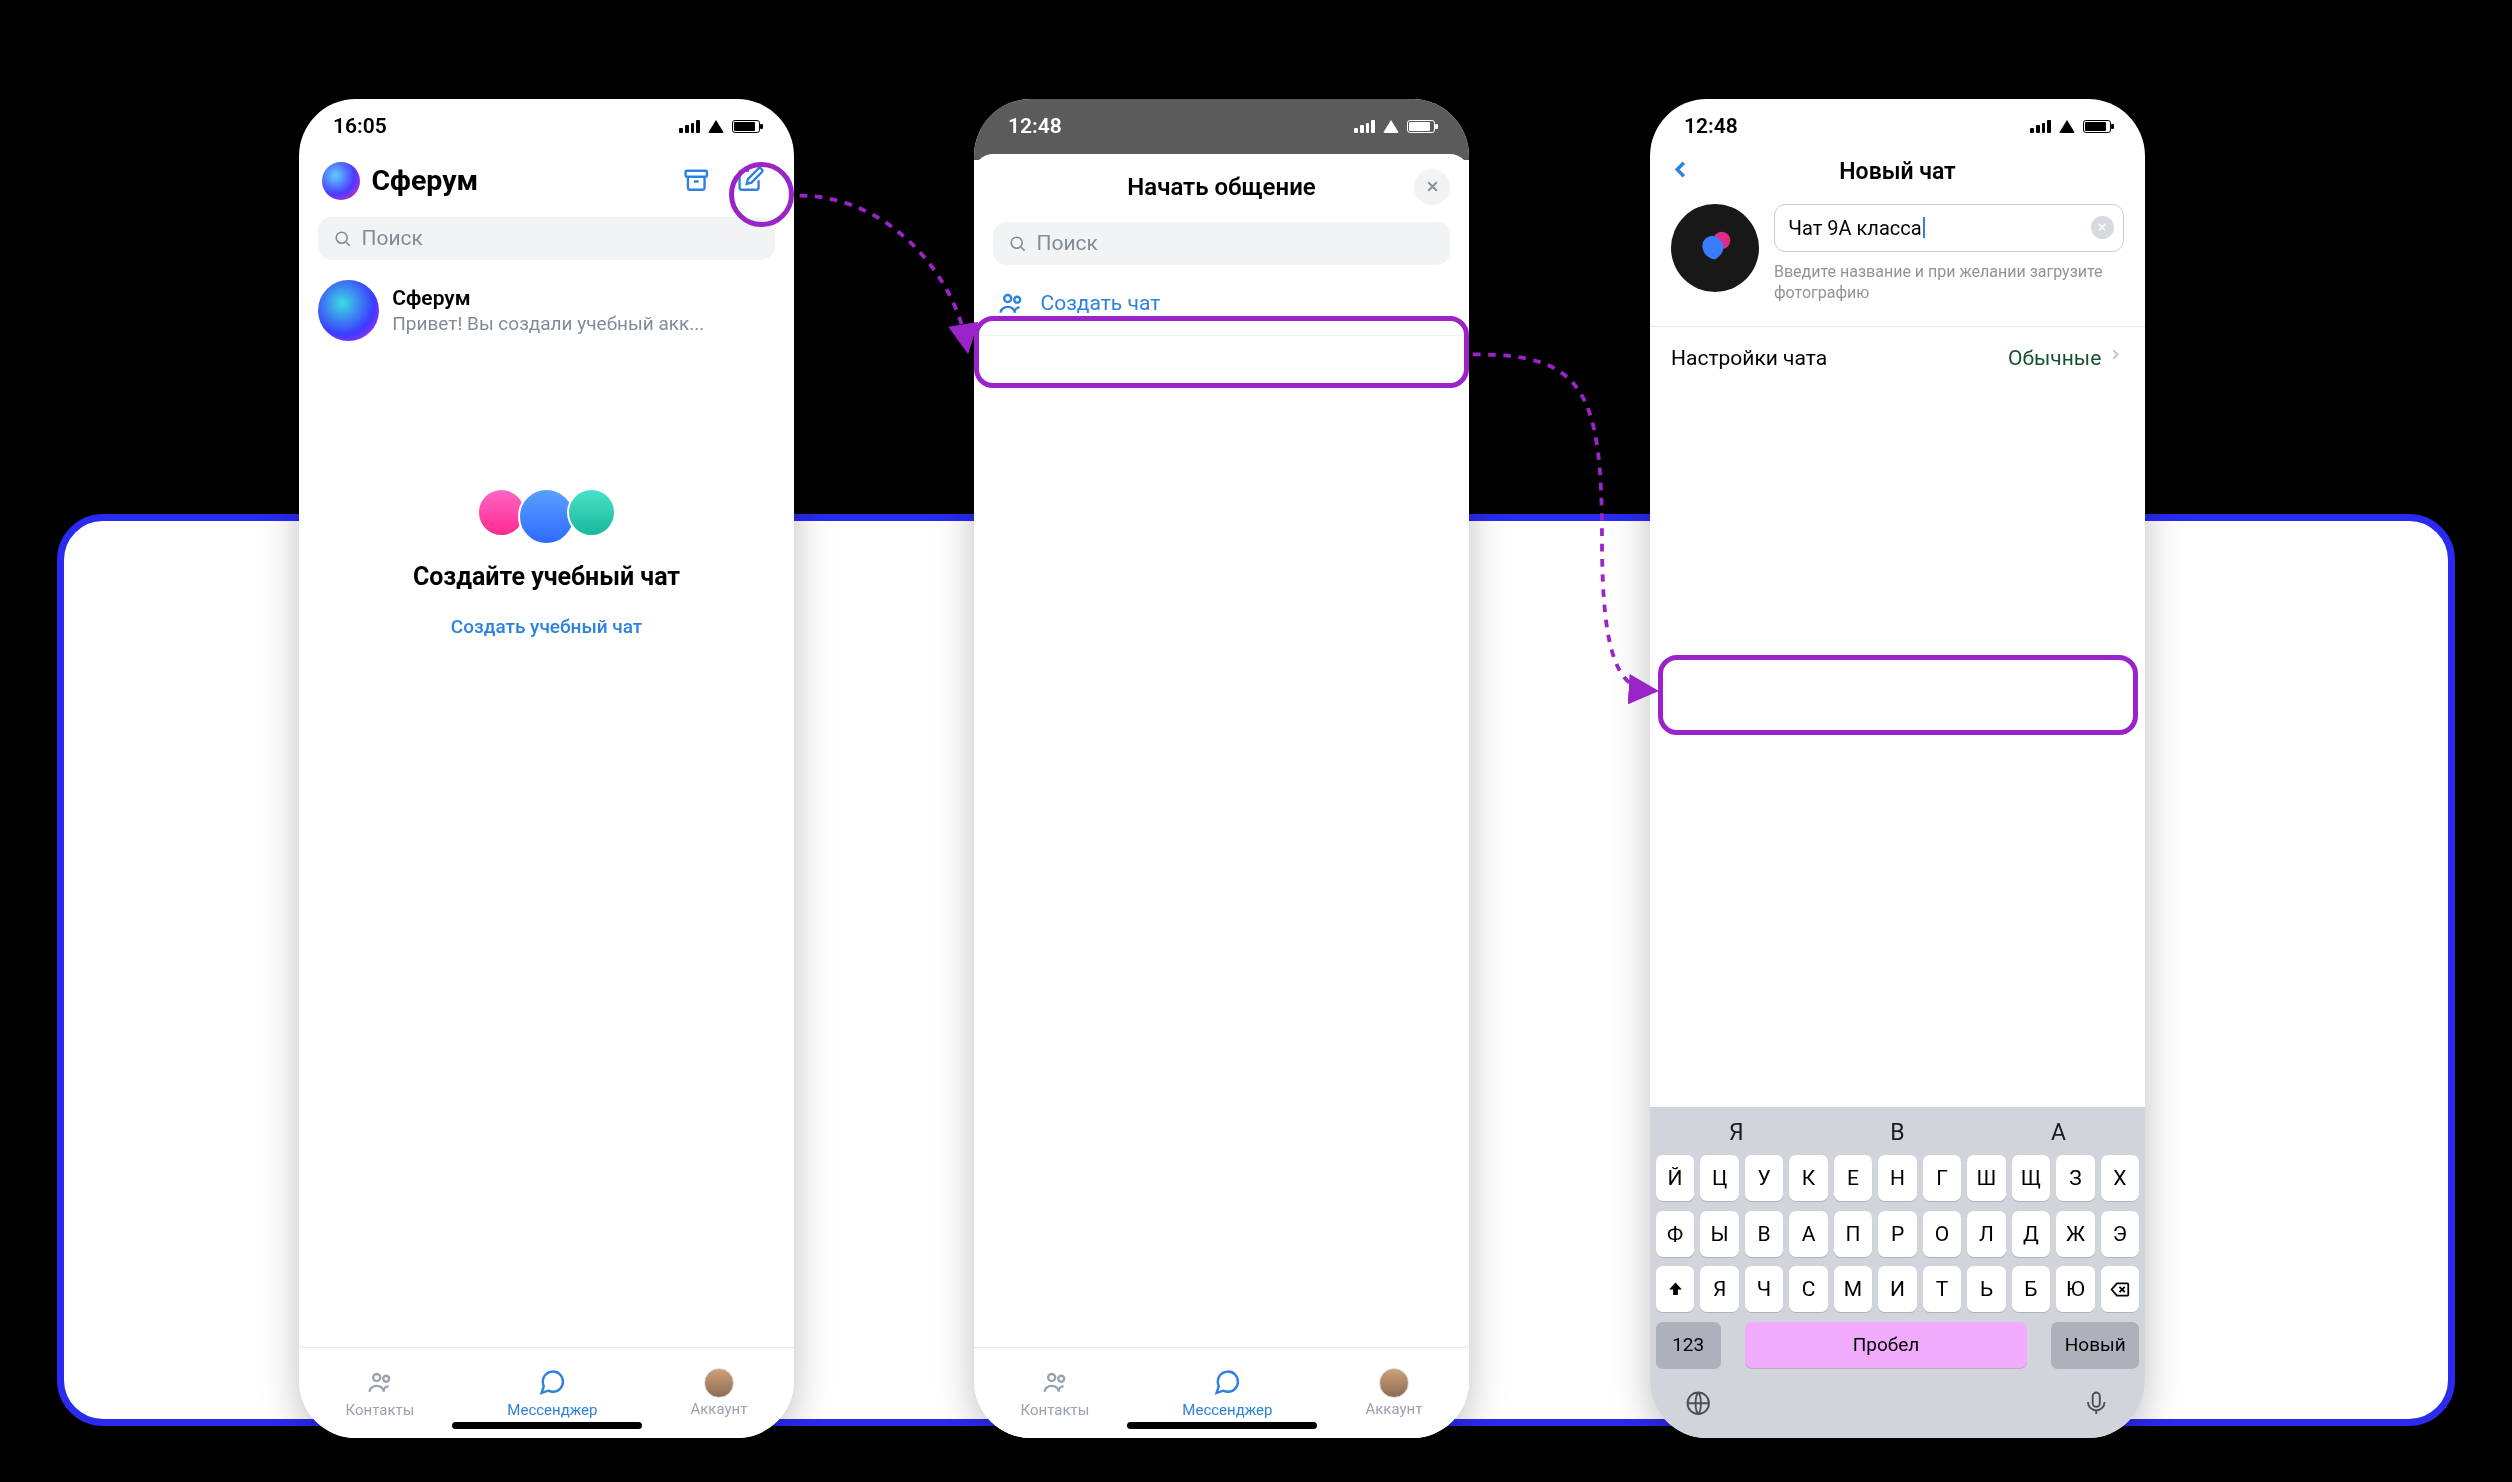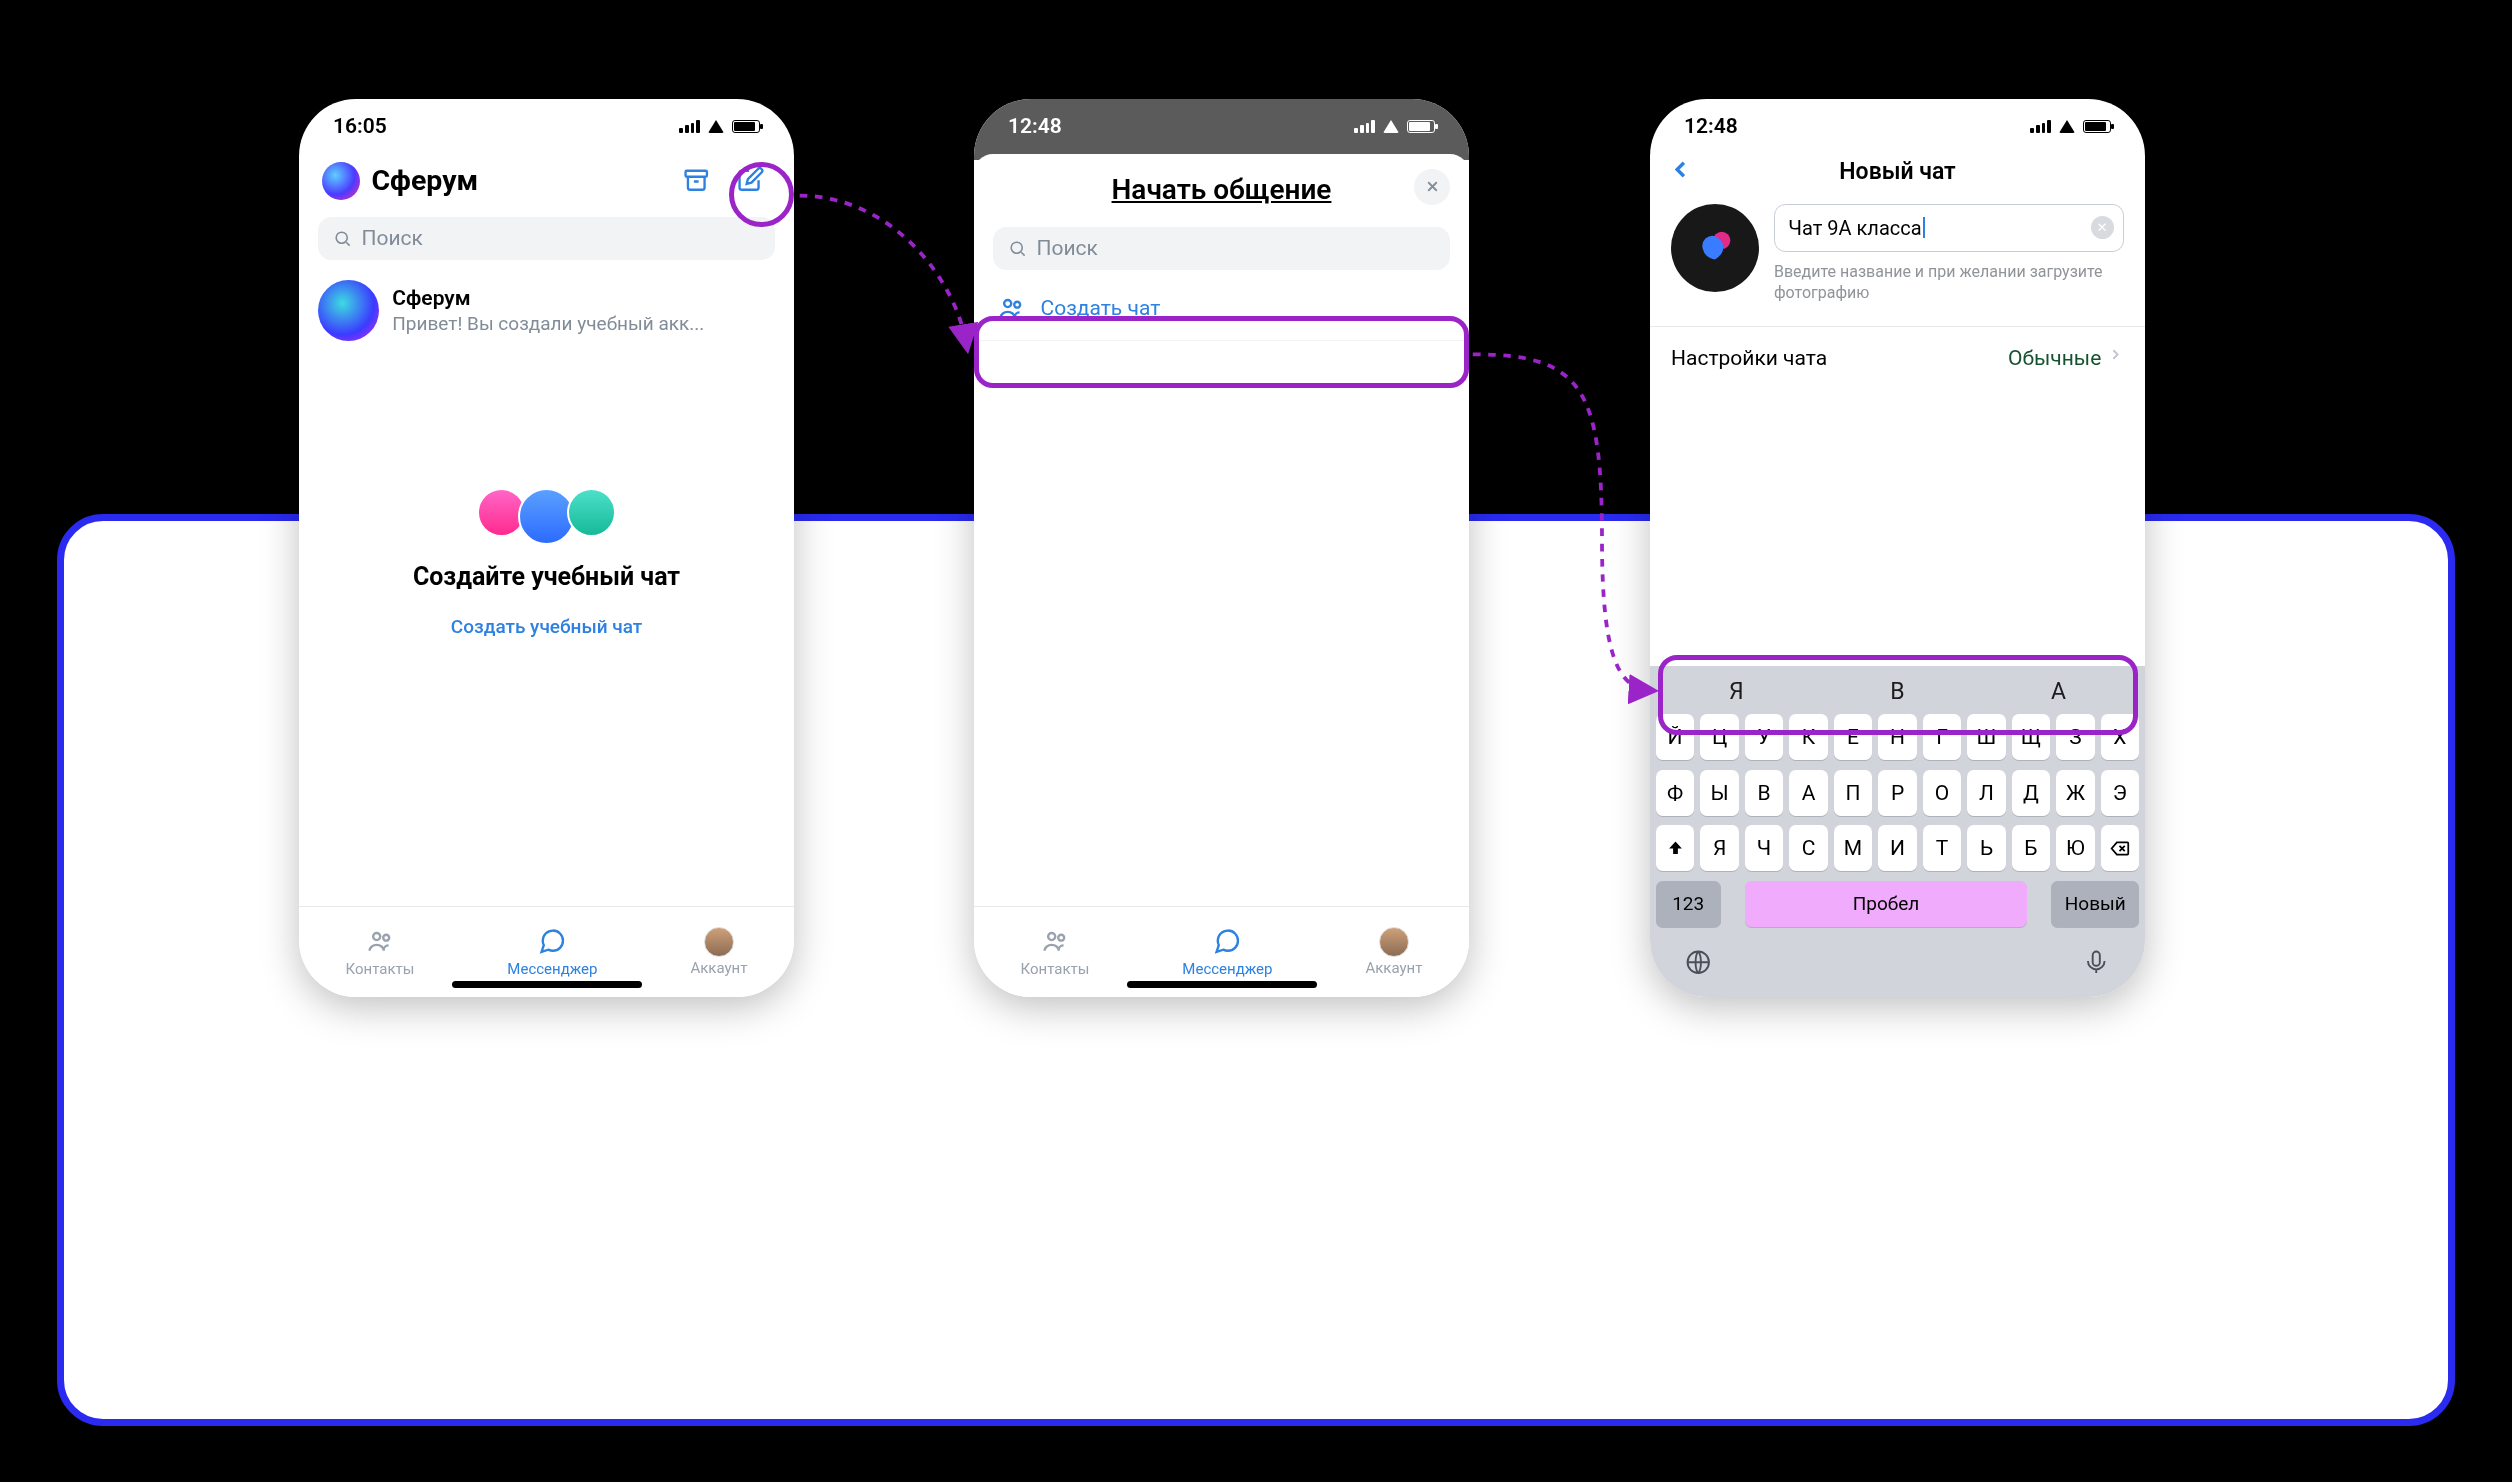--- a/index.html
+++ b/index.html
@@ -16,21 +16,21 @@
     left: 57px; right: 57px; bottom: 57px; top: 514px;
     background: #fff;
     border: 7.6px solid #2a2af0;
     border-radius: 46px;
   }
 
   .phone {
     position: absolute;
     top: 99px;
     width: 495px;
-    height: 898px;
+    height: 1339px;
     background: #fff;
     border-radius: 57px;
     box-shadow: 0 9.5px 38px rgba(0,0,0,.25);
     overflow: hidden;
     display: flex;
     flex-direction: column;
   }
   .phone.p1 { left: 299px; }
   .phone.p2 { left: 974px; }
   .phone.p3 { left: 1650px; }
@@ -83,21 +83,21 @@
   .tabbar { position:absolute; bottom:0; left:0; right:0; height: 91px; border-top:1px solid #e7e8ec; display:flex; justify-content:space-around; align-items:center; background:#fff; }
   .tab { display:flex; flex-direction:column; align-items:center; gap:2.9px; color:#99a2ad; font-size:15px; }
   .tab.active { color:#2d81e0; }
   .tab .ic { width:32px; height:32px; display:flex; align-items:center; justify-content:center; }
   .tab-avatar { width:30px; height:30px; border-radius:50%; background: linear-gradient(#cfa07a,#8c6c53); border:1px solid #ddd; }
 
   
   .p2 .top-dim { background: #5b5b5b; padding-bottom: 9.5px; }
   .sheet { background:#fff; border-radius: 19px 19px 0 0; margin-top:-5.7px; flex:1; display:flex; flex-direction:column; position:relative; padding-bottom: 95px;}
   .sheet-hdr { display:flex; align-items:center; justify-content:center; position:relative; padding: 19px 19px 5.7px; }
-  .sheet-title { font-size: 28px; font-weight:600;text-decoration:underline; }
+  .sheet-title { font-size: 24px; font-weight:600; }
   .sheet-close { position:absolute; right:19px; top:15px; width:36px; height:36px; border-radius:50%; background:#f2f3f5; color:#818c99; display:flex; align-items:center; justify-content:center; }
   .option { display:flex; align-items:center; gap:15px; padding: 17px 23px; color:#2d81e0; font-size:21px; border-bottom:1px solid #f1f2f4; }
   .option svg, .option .gh { width:28.5px; height:28.5px; flex-shrink:0; }
 
   
   .p3 .nav { display:flex; align-items:center; justify-content:center; position:relative; padding: 7.6px 15px 9.5px; }
   .p3 .back { position:absolute; left:17px; color:#2d81e0; }
   .p3 .nav-title { font-size:23px; font-weight:600; }
   .p3 .form { display:flex; gap:15px; padding: 9.5px 21px 15px; }
   .pic {

